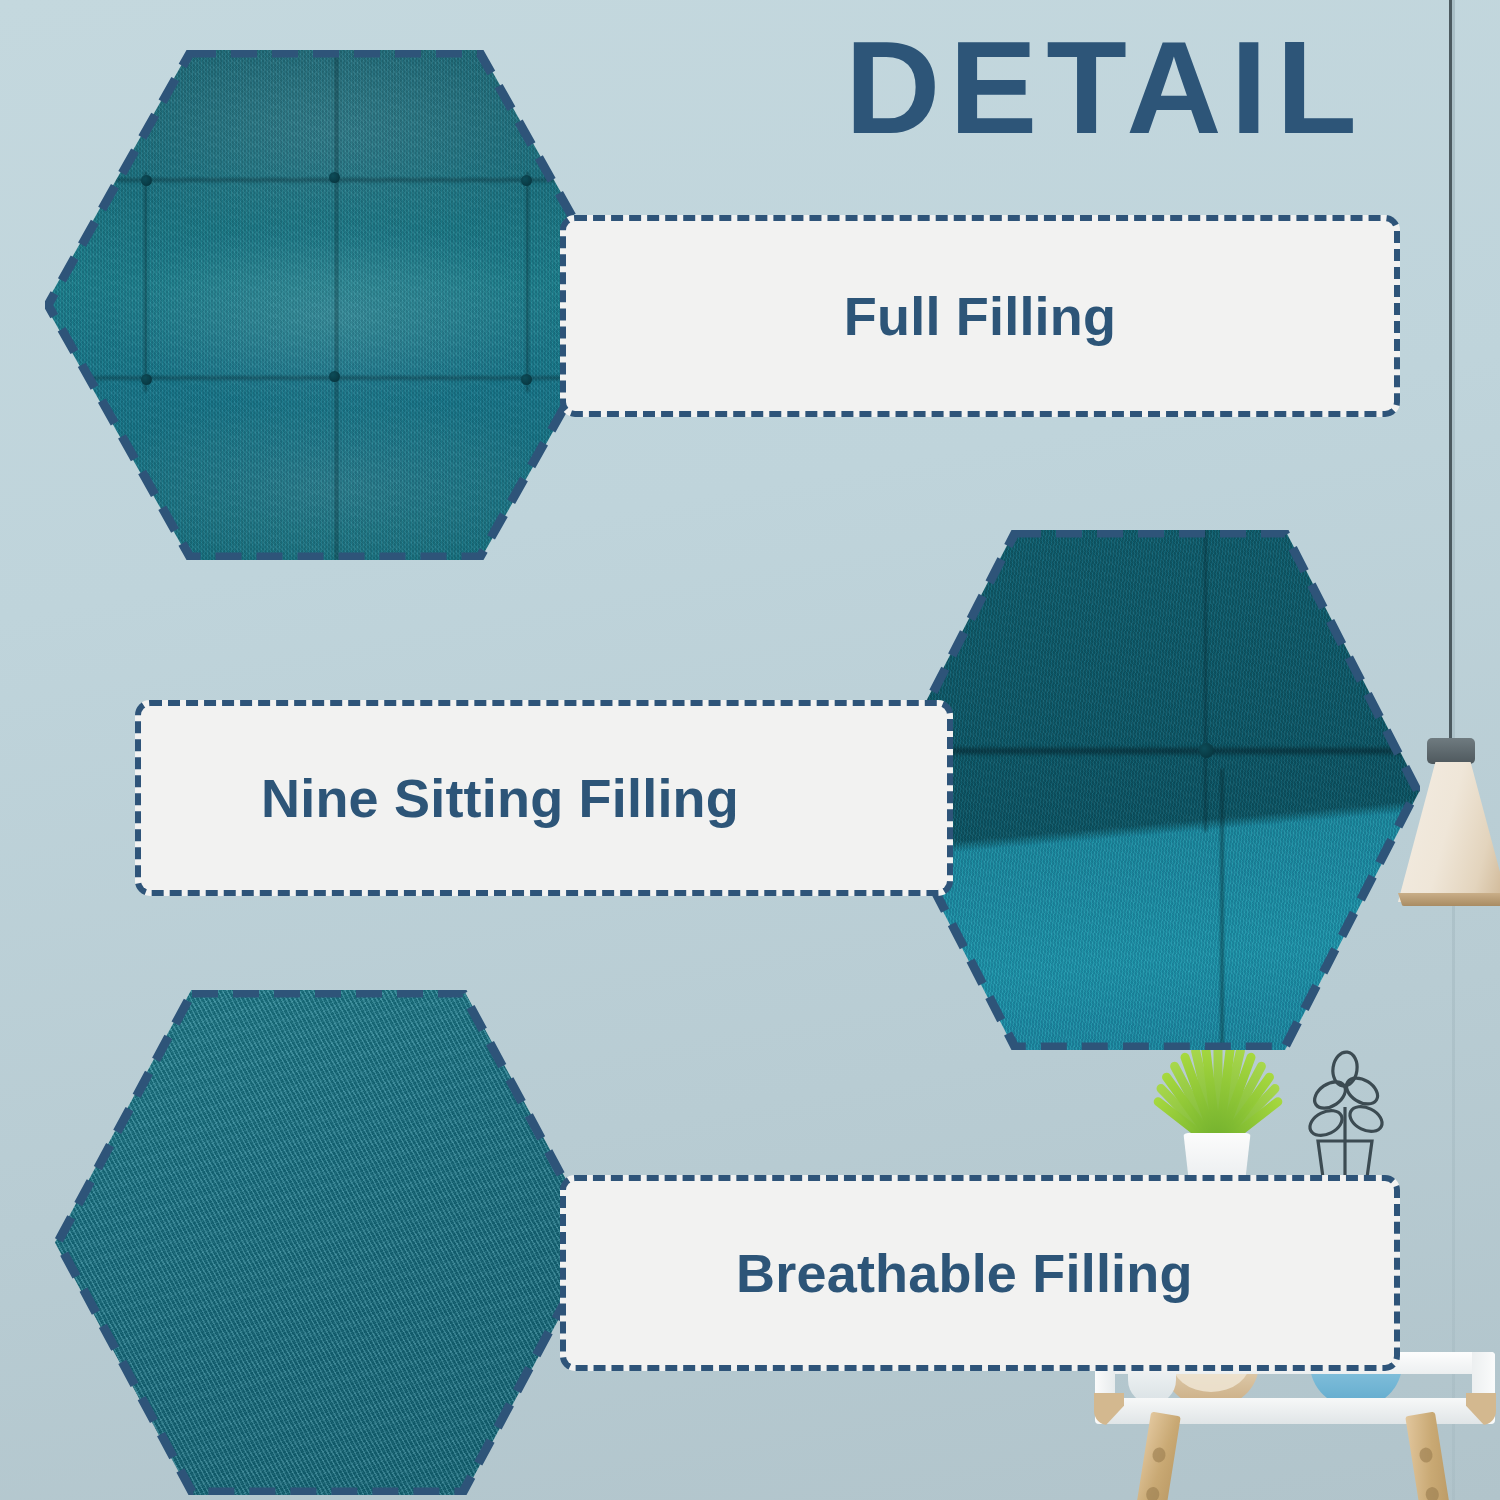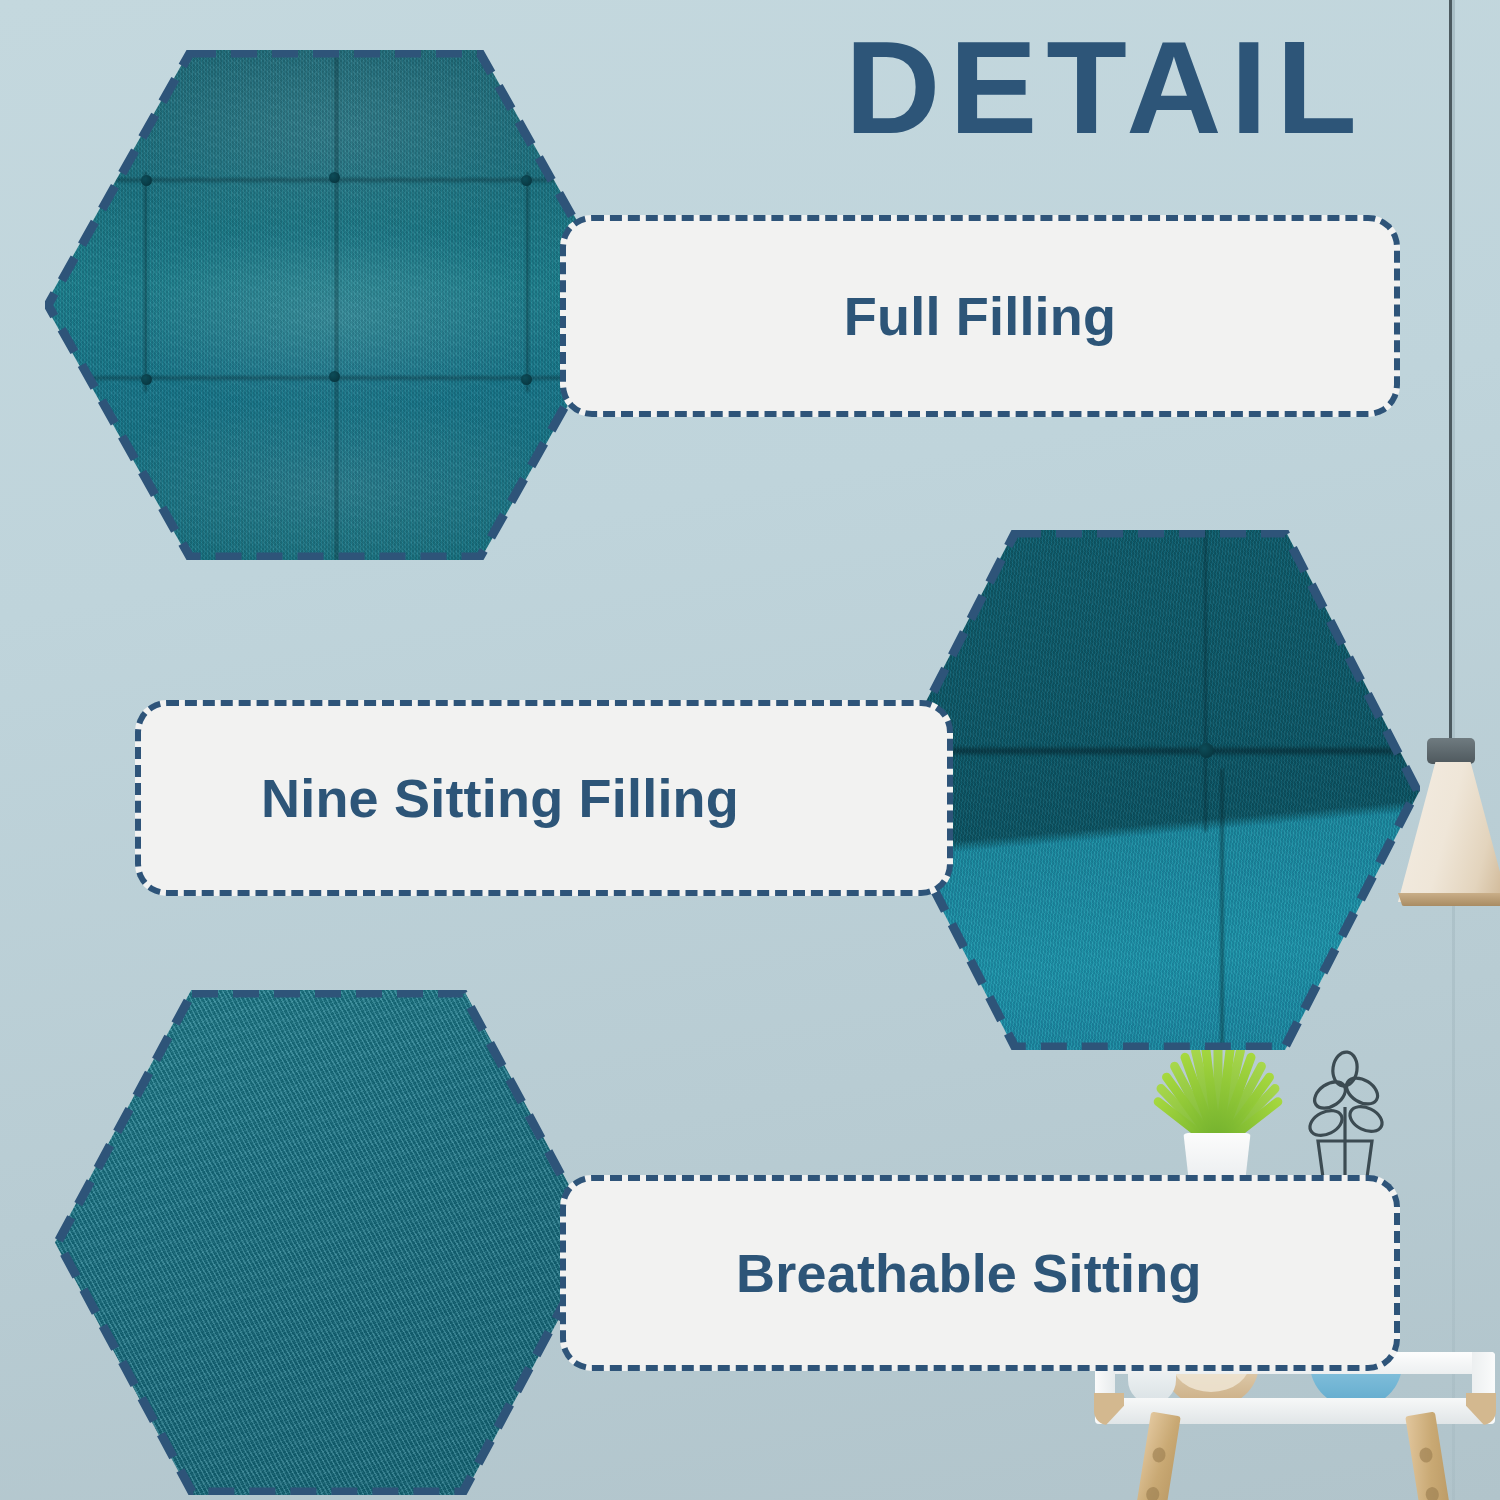--- a/index.html
+++ b/index.html
@@ -268,21 +268,21 @@
     background-image:
       repeating-linear-gradient(62deg, rgba(255,255,255,.13) 0 1.5px, rgba(0,0,0,.12) 1.5px 4px),
       repeating-linear-gradient(-28deg, rgba(255,255,255,.05) 0 1px, rgba(0,0,0,.06) 1px 4px);
   }
 
   
   .label-box {
     position: absolute;
     background: #f2f2f1;
     border: 6px dashed #2e5479;
-    border-radius: 32px;
+    border-radius: 15px;
     box-sizing: border-box;
     display: flex;
     align-items: center;
     text-align: center;
   }
   .label-text {
     color: #2d5578;
     font-weight: 700;
     font-size: 54px;
     letter-spacing: .2px;
@@ -419,16 +419,16 @@
       <div class="tex-base tex-weave"></div>
       <div class="weave-diag"></div>
       <div class="noise" style="opacity:.5"></div>
     </div>
     <svg class="hex-outline" viewBox="0 0 545 505" preserveAspectRatio="none">
       <polygon points="137,3 408,3 542,252 408,502 137,502 3,252" fill="none" stroke="#2e5479" stroke-width="9" stroke-dasharray="26 15"></polygon>
     </svg>
   </div>
 
   <div class="label-box" style="left:560px; top:1175px; width:840px; height:196px; padding-left:170px;">
-    <span class="label-text">Breathable Sitting</span>
+    <span class="label-text">Breathable Filling</span>
   </div>
 
 </div>
 
 </body></html>

